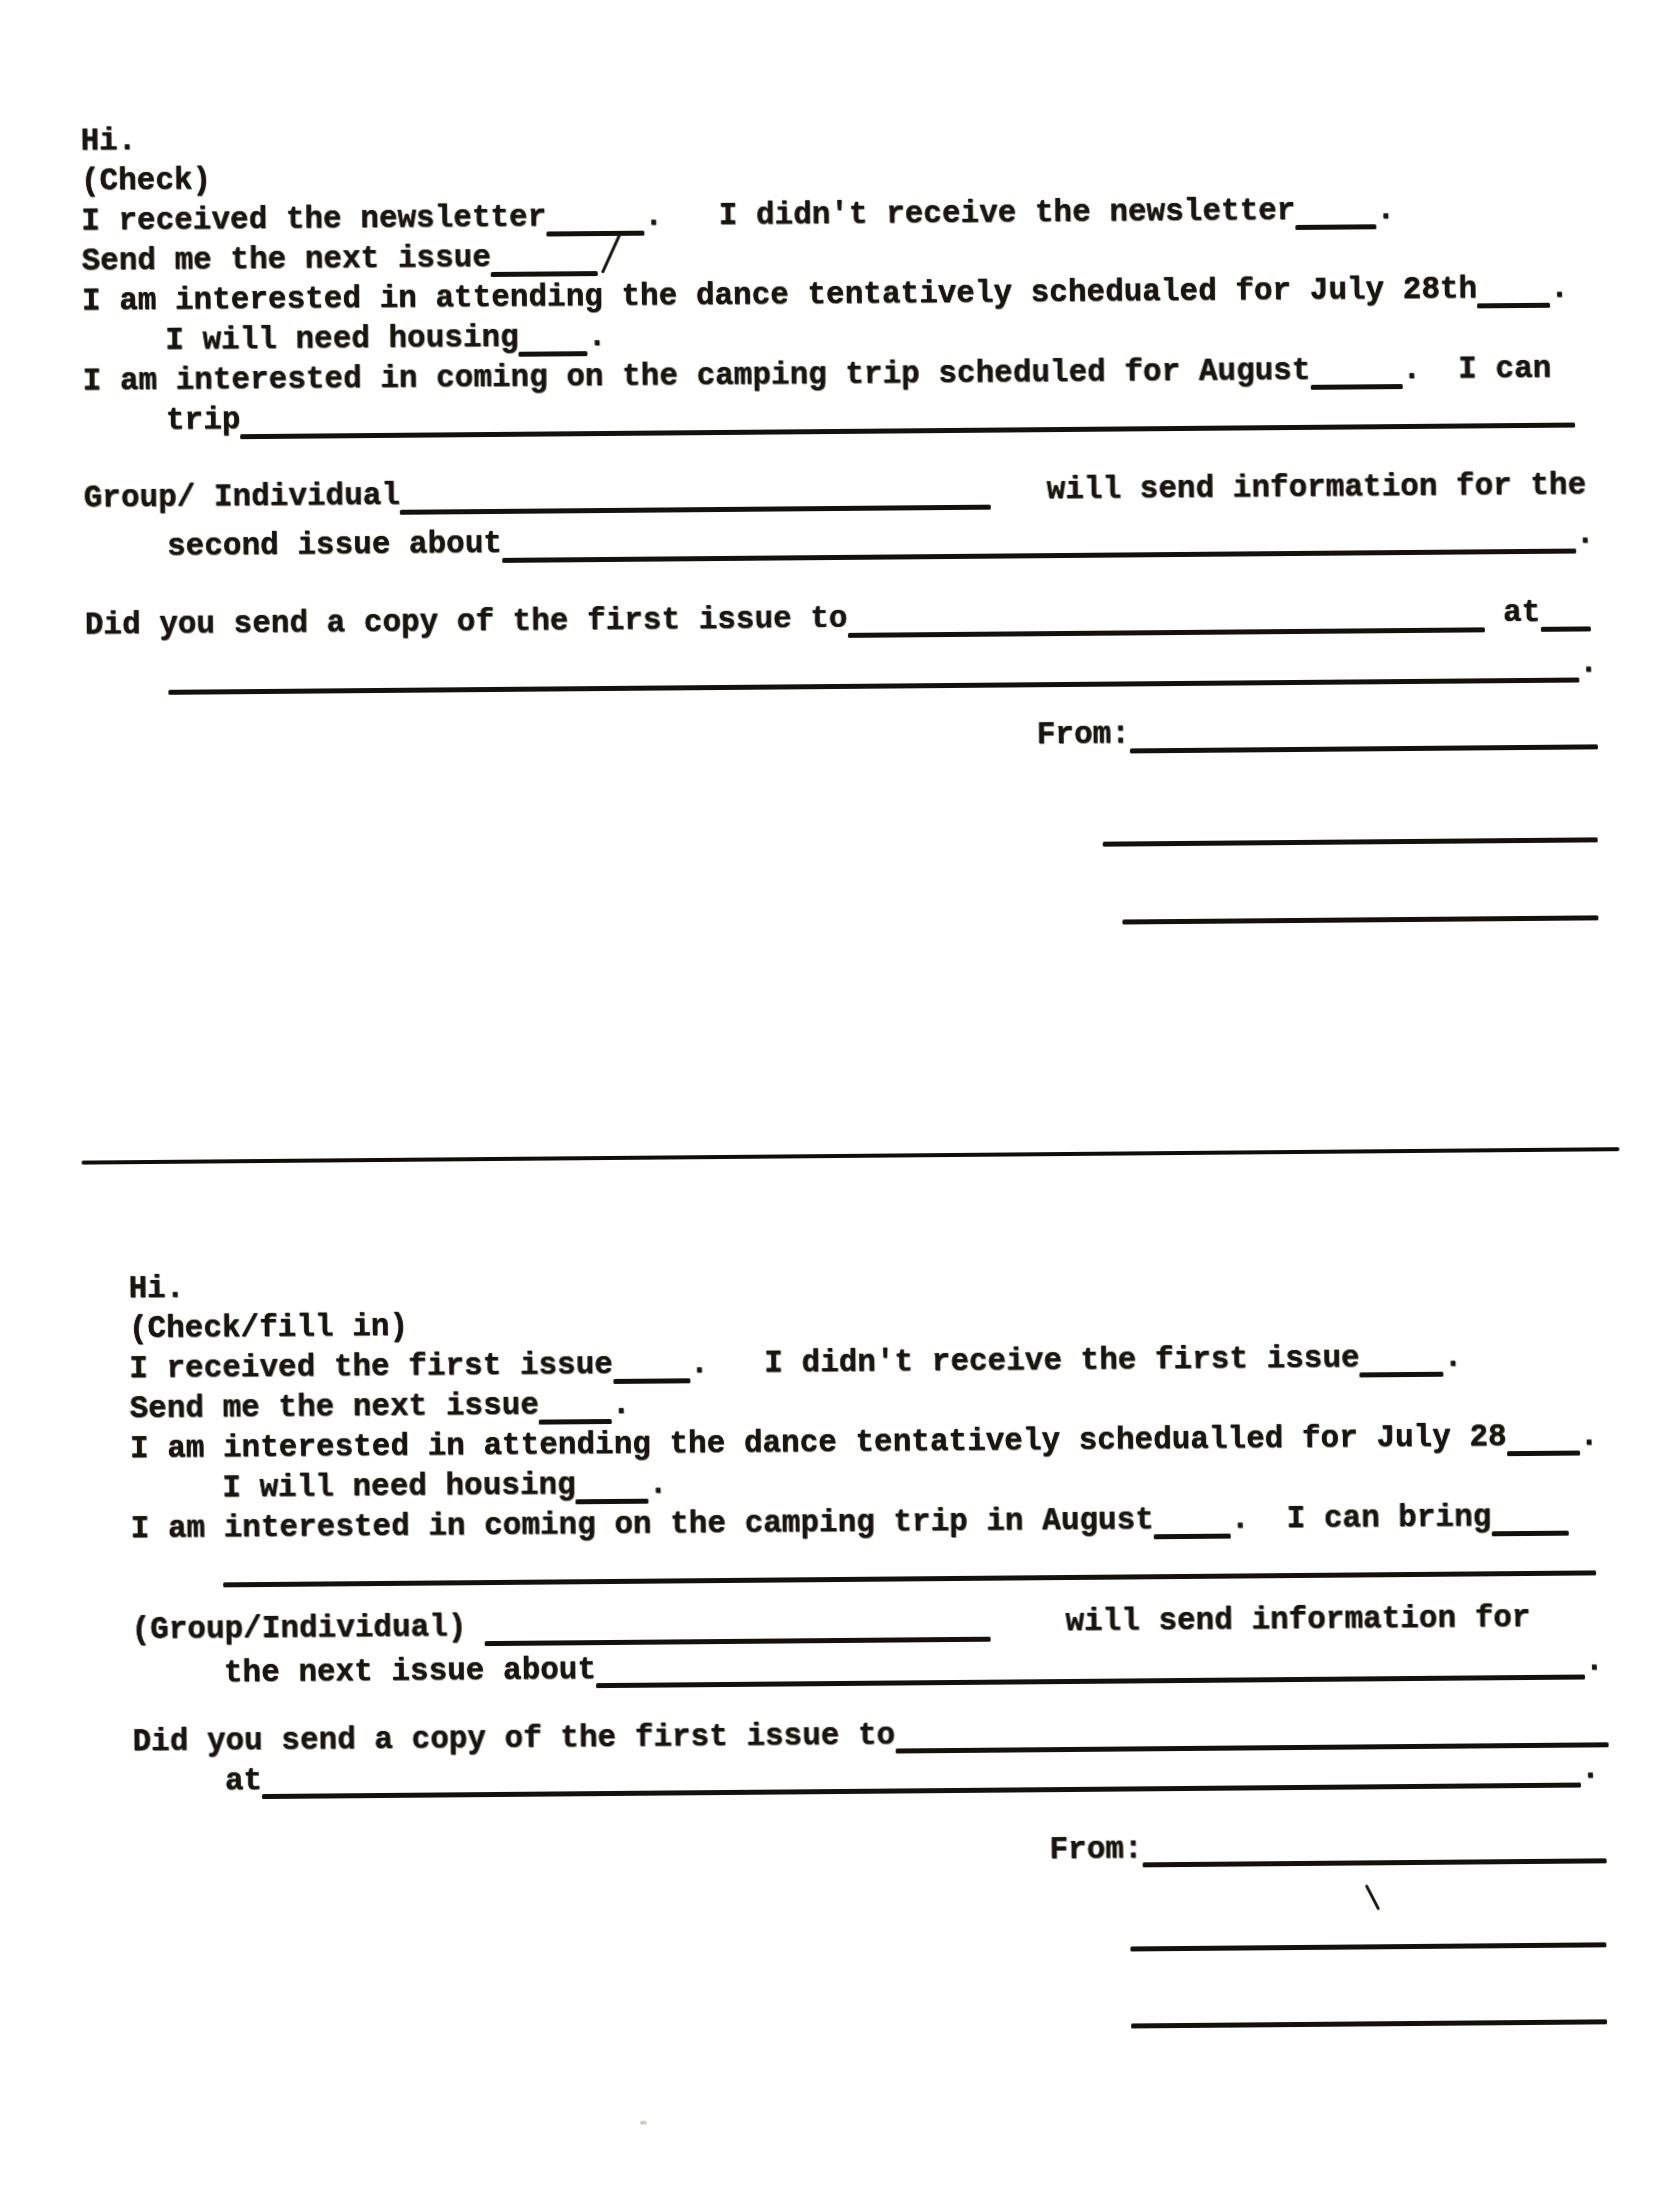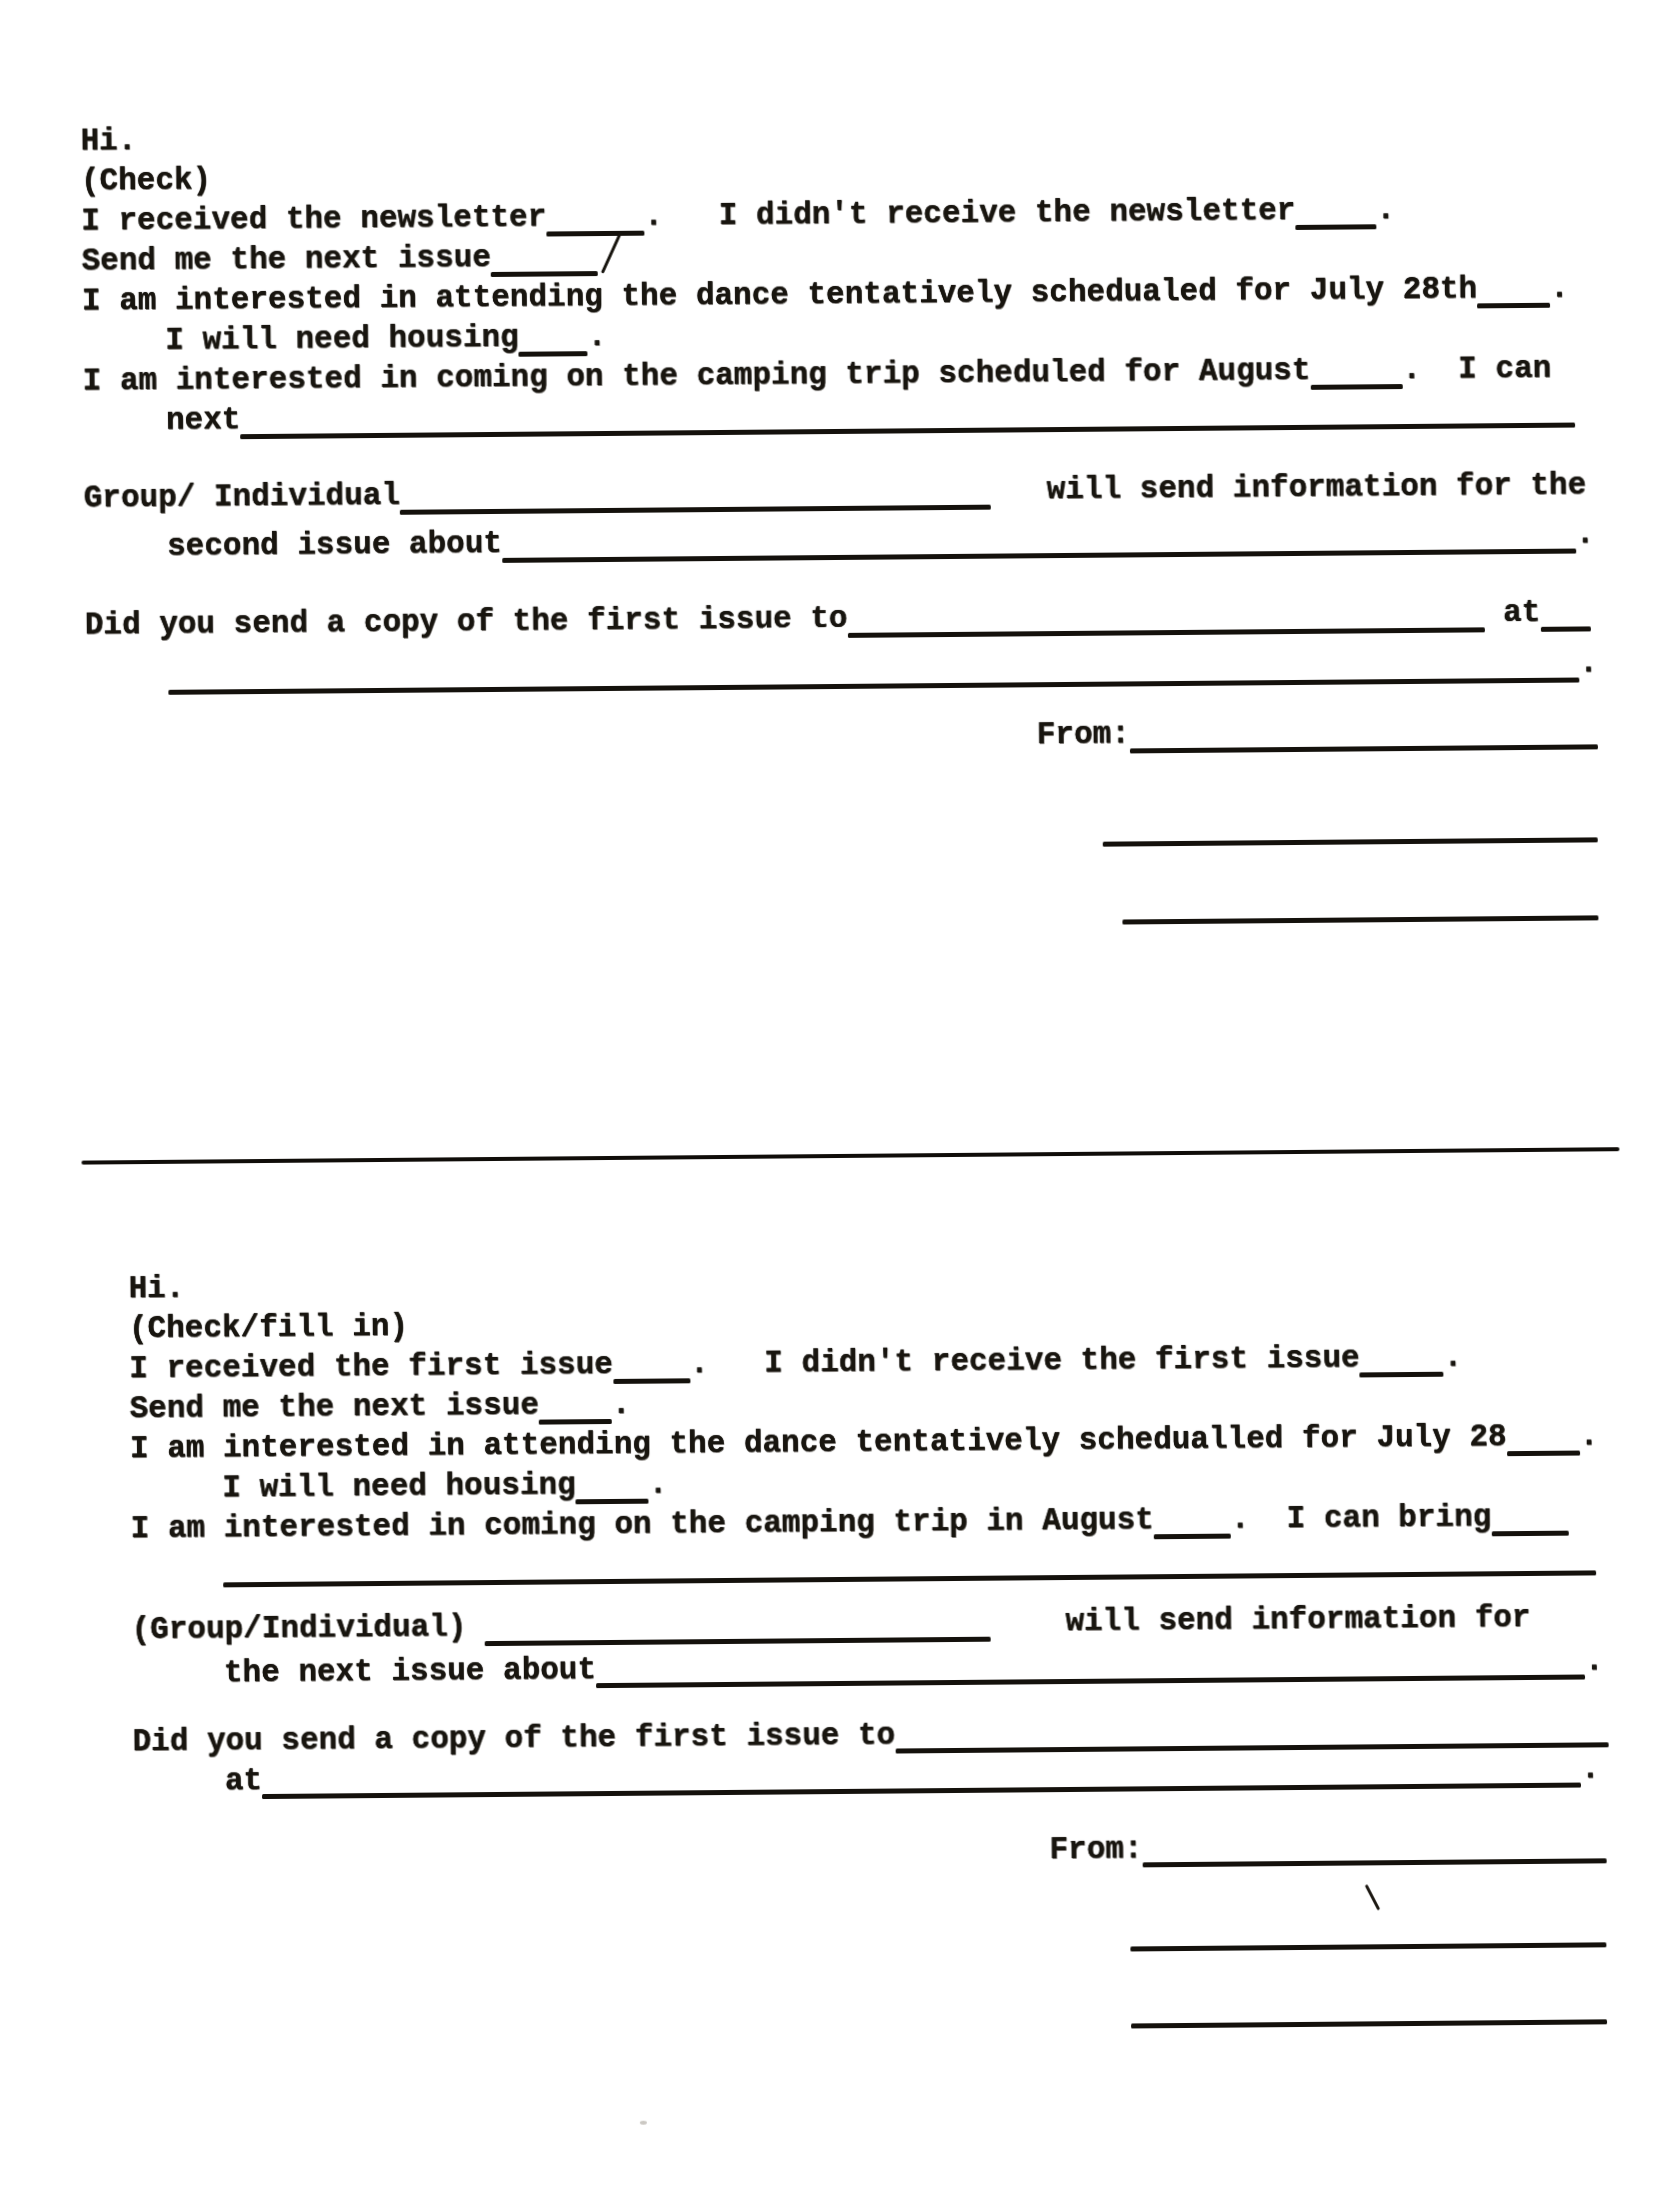--- a/index.html
+++ b/index.html
@@ -94,21 +94,21 @@
 
 <div class="sheet">
   <div id="section-top" class="form-section">
       <div class="line"><span class="txt">Hi.</span></div>
       <div class="line"><span class="txt">(Check)</span></div>
       <div class="line"><span class="txt">I received the newsletter</span><span class="blank" style="width: 98px;"></span><span class="txt">.   I didn't receive the newsletter</span><span class="blank" style="width: 81px;"></span><span class="txt">.</span></div>
       <div class="line"><span class="txt">Send me the next issue</span><span class="blank" style="width: 107px;"><i class="slash"></i></span></div>
       <div class="line"><span class="txt">I am interested in attending the dance tentatively schedualed for July 28th</span><span class="blank" style="width: 73px;"></span><span class="txt">.</span></div>
       <div class="line" style="padding-left: 83px;"><span class="txt">I will need housing</span><span class="blank" style="width: 69px;"></span><span class="txt">.</span></div>
       <div class="line"><span class="txt">I am interested in coming on the camping trip scheduled for August</span><span class="blank" style="width: 92px;"></span><span class="txt">.  I can</span></div>
-      <div class="line" style="padding-left: 83px;"><span class="txt">next</span><span class="blank" style="width: 1335px;"></span></div>
+      <div class="line" style="padding-left: 83px;"><span class="txt">trip</span><span class="blank" style="width: 1335px;"></span></div>
       <div class="line" style="margin-top: 37px;"><span class="txt">Group/ Individual</span><span class="blank" style="width: 591px;"></span><span class="txt">   will send information for the</span></div>
       <div class="line" style="margin-top: 9.2px; padding-left: 83px;"><span class="txt">second issue about</span><span class="blank" style="width: 1074px;"></span><span class="txt">.</span></div>
       <div class="line" style="margin-top: 38px;"><span class="txt">Did you send a copy of the first issue to</span><span class="blank" style="width: 637px;"></span><span class="txt"> at</span><span class="blank" style="width: 50px;"></span></div>
       <div class="line" style="margin-top: 10.7px; padding-left: 83px;"><span class="blank" style="width: 1411px;"></span><span class="txt">.</span></div>
       <div class="line" style="margin-top: 27px; padding-left: 951px;"><span class="txt">From:</span><span class="blank" style="width: 468px;"></span></div>
       <div class="line" style="margin-top: 53px; padding-left: 1016px;"><span class="blank" style="width: 495px;"></span></div>
       <div class="line" style="margin-top: 38px; padding-left: 1035px;"><span class="blank" style="width: 476px;"></span></div>
     </div>
   <div class="divider"></div>
   <div id="section-bottom" class="form-section">

